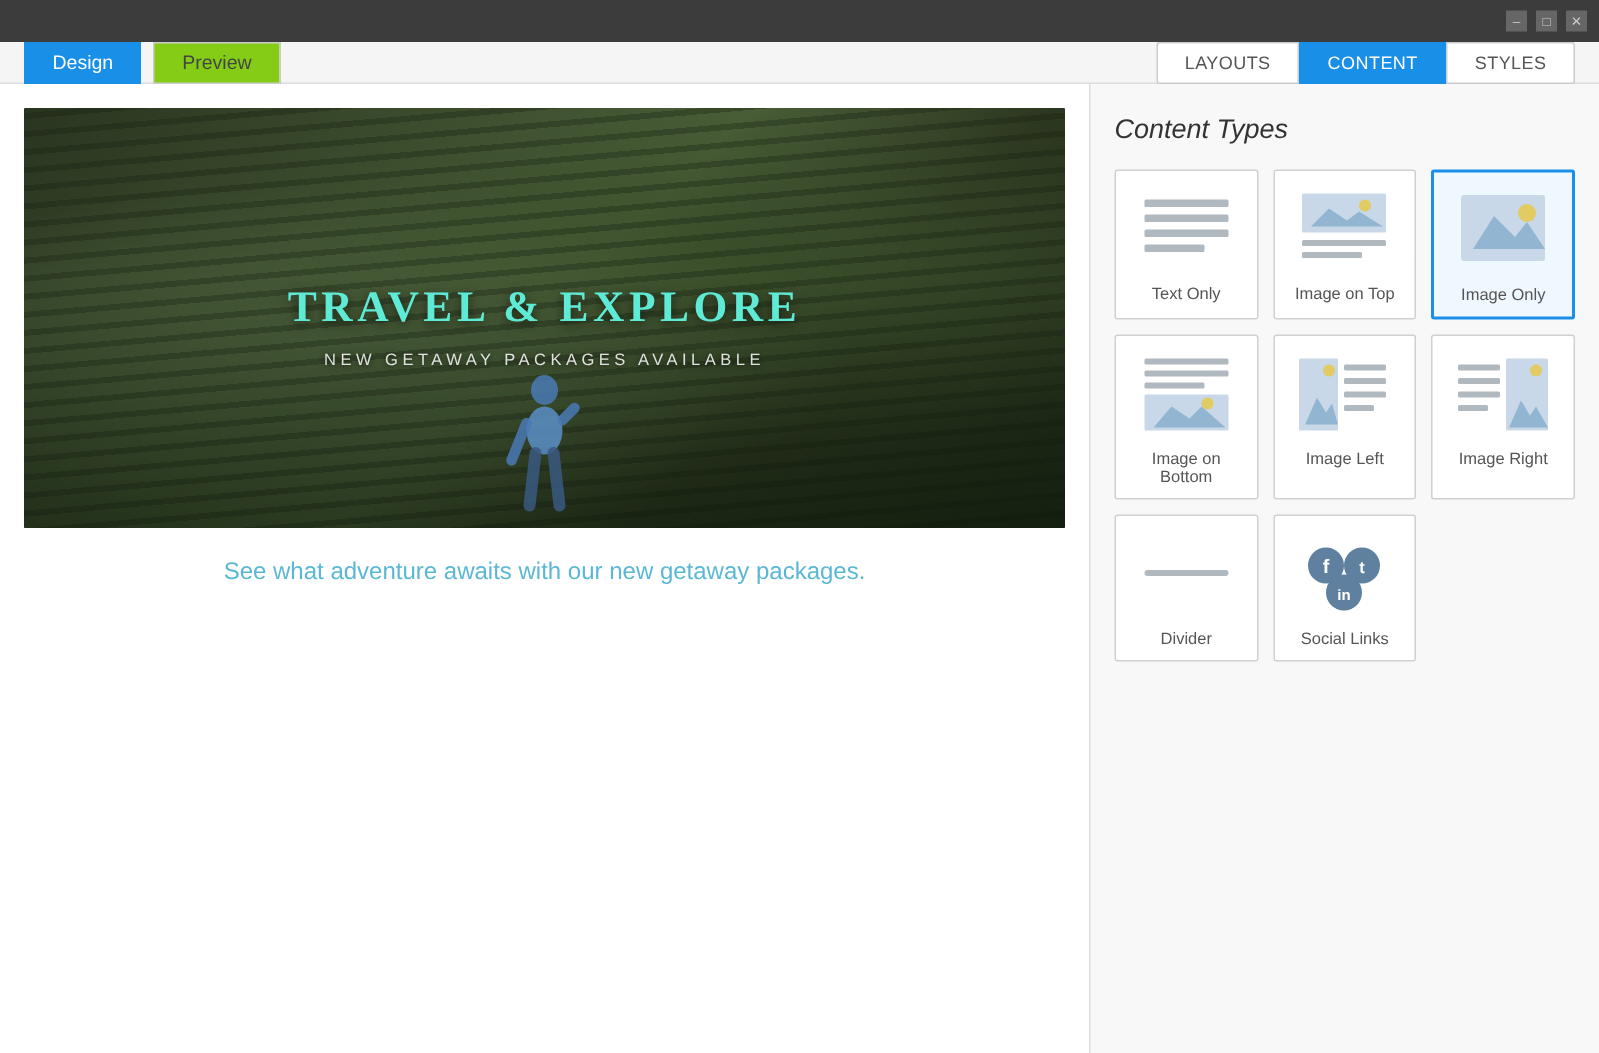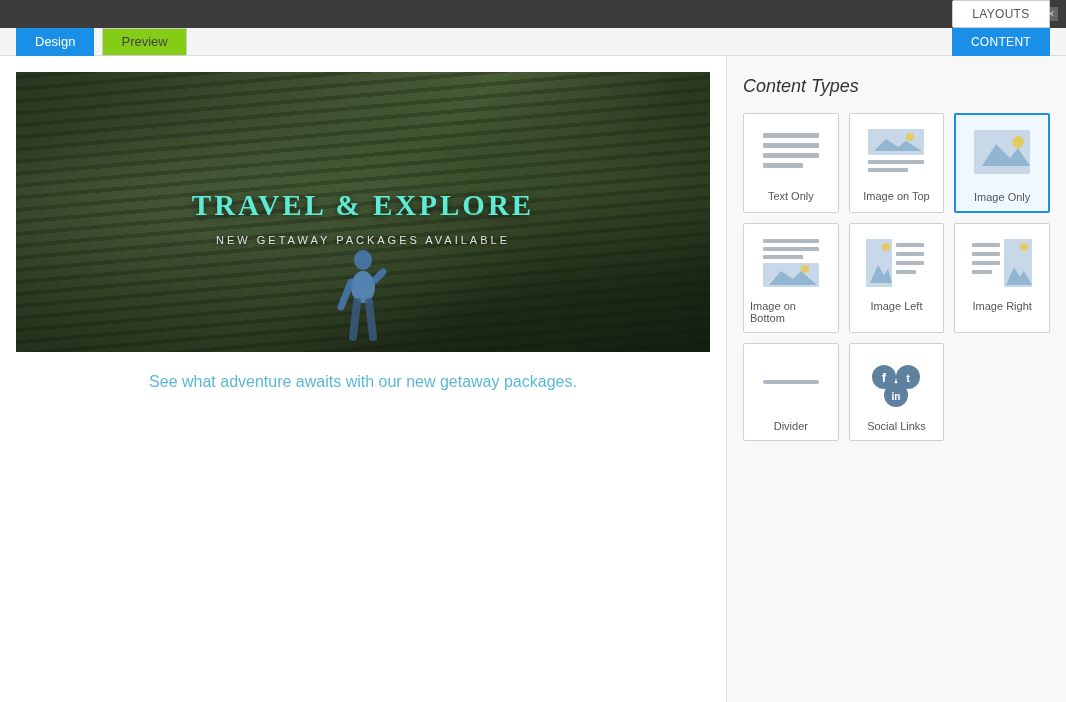--- a/index.html
+++ b/index.html
@@ -63,21 +63,20 @@
     }
     .tab-btn.active {
       background: #1a8fe8;
       color: #fff;
       border-color: #1a8fe8;
     }
     .header-nav {
       margin-left: auto;
       display: flex;
       gap: 0;
-      flex-direction: column;
     }
     .nav-btn {
       height: 28px;
       padding: 0 18px;
       border: 1px solid #ccc;
       background: #fff;
       cursor: pointer;
       font-size: 12px;
       color: #555;
       letter-spacing: 0.3px;
@@ -239,20 +238,21 @@
       width: 70px;
       height: 58px;
       display: flex;
       align-items: center;
       justify-content: center;
     }
 
     .content-type-label {
       font-size: 11px;
       color: #555;
+      text-align: center;
     }
 
     
     .icon-svg {
       width: 68px;
       height: 56px;
     }
 
   </style>
 </head>

